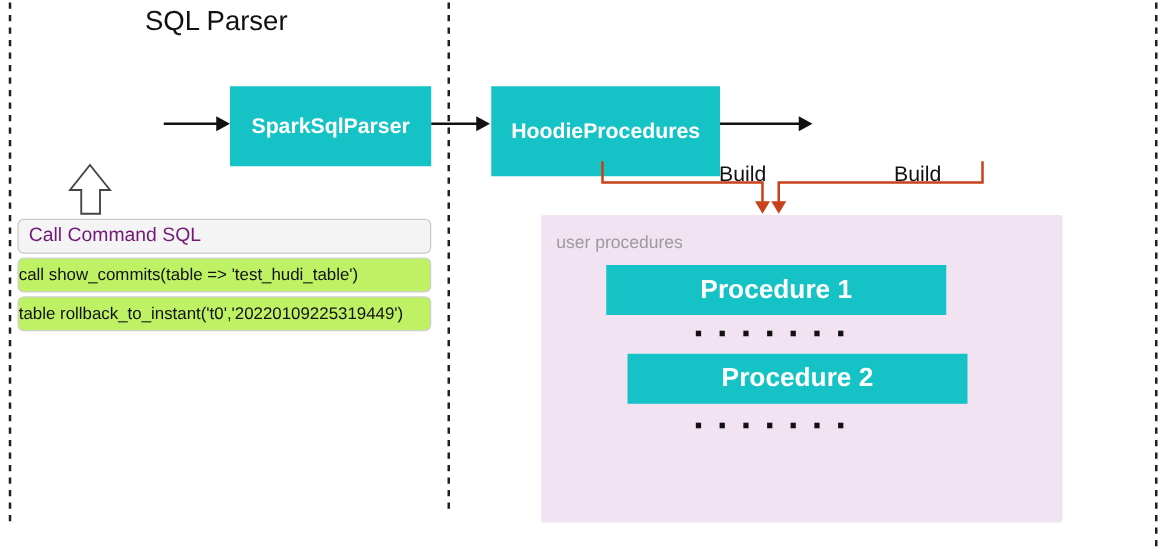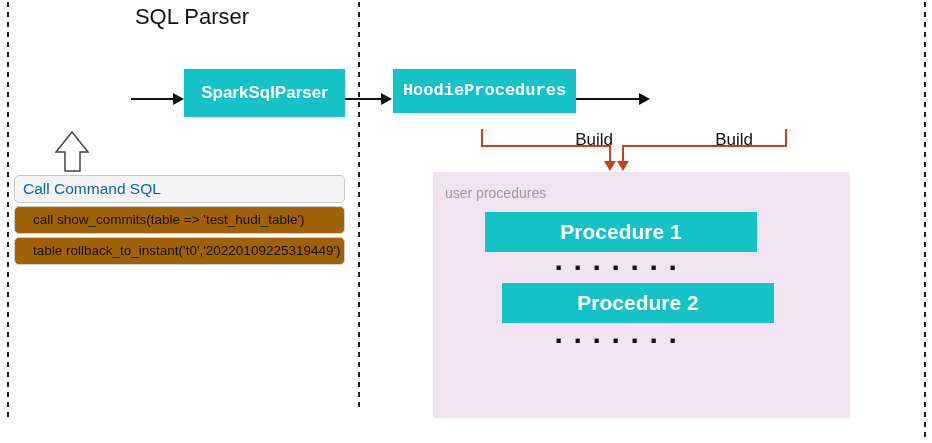--- a/index.html
+++ b/index.html
@@ -13,48 +13,48 @@
     background:var(--teal,#15c3c6);color:#fff;font-weight:bold;font-size:17px;
     display:flex;align-items:center;justify-content:center;text-align:center;
     line-height:1.25;padding:0 4px;box-sizing:border-box;
   }
   .edge-label{font-size:17px;color:#111;text-align:right;white-space:nowrap;}
   #arrow-layer{position:absolute;left:0;top:0;pointer-events:none;z-index:5;}
   
   .sql-card{display:flex;flex-direction:column;gap:3px;}
   .sql-header{
     background:#f4f4f4;border:1px solid #c9c9c9;border-radius:5px;
-    font-size:15.5px;line-height:26px;height:26px;padding:0 8px;color:#0369a1;
+    font-size:15.5px;line-height:26px;height:26px;padding:0 8px;color:#701a75;
   }
   .sql-row{
-    background:#a16207;border:1px solid #cfcfcf;border-radius:5px;
-    font-size:13.5px;line-height:26px;height:26px;padding:0 18px;color:#111;
+    background:#bef264;border:1px solid #cfcfcf;border-radius:5px;
+    font-size:13.5px;line-height:26px;height:26px;padding:0 0;color:#111;
     white-space:nowrap;overflow:hidden;
   }
   
   .proc-panel{background:var(--pink,#f2e3f2);border-radius:2px;}
   .proc-panel-label{font-size:14px;color:#9b9b9b;white-space:nowrap;}
   .proc-box{
     background:var(--teal,#15c3c6);color:#fff;font-weight:bold;font-size:21px;
     display:flex;align-items:center;justify-content:center;
   }
   .dots-row{
     text-align:center;font-size:30px;font-weight:bold;color:#111;
     letter-spacing:9px;line-height:16px;height:16px;overflow:visible;white-space:nowrap;
   }
 </style>
 </head>
 <body>
 
 <div id="canvas">
 
-  <div class="abs section-title" style="left:92px;top:4px;width:200px;">SQL Parser</div>
+  <div class="abs section-title" style="left:73px;top:4px;width:200px;">SQL Parser</div>
 
-  <div class="abs node" style="left:184px;top:69px;width:161px;height:48px;">SparkSqlParser</div>
-  <div class="abs node" style="left:393px;top:69px;width:183px;height:44px;font-family:Liberation Mono, monospace;">HoodieProcedures</div>
+  <div class="abs node" style="left:184px;top:69px;width:161px;height:64px;">SparkSqlParser</div>
+  <div class="abs node" style="left:393px;top:69px;width:183px;height:72px;">HoodieProcedures</div>
 
   <div class="abs edge-label" style="left:533px;top:130px;width:80px;">Build</div>
   <div class="abs edge-label" style="left:673px;top:130px;width:80px;">Build</div>
 
   <div class="abs sql-card" style="left:14px;top:175px;width:331px;">
     <div class="sql-header">Call Command SQL</div>
     <div class="sql-row">call show_commits(table =&gt; 'test_hudi_table')</div>
     <div class="sql-row">table rollback_to_instant('t0','20220109225319449')</div>
   </div>
 

